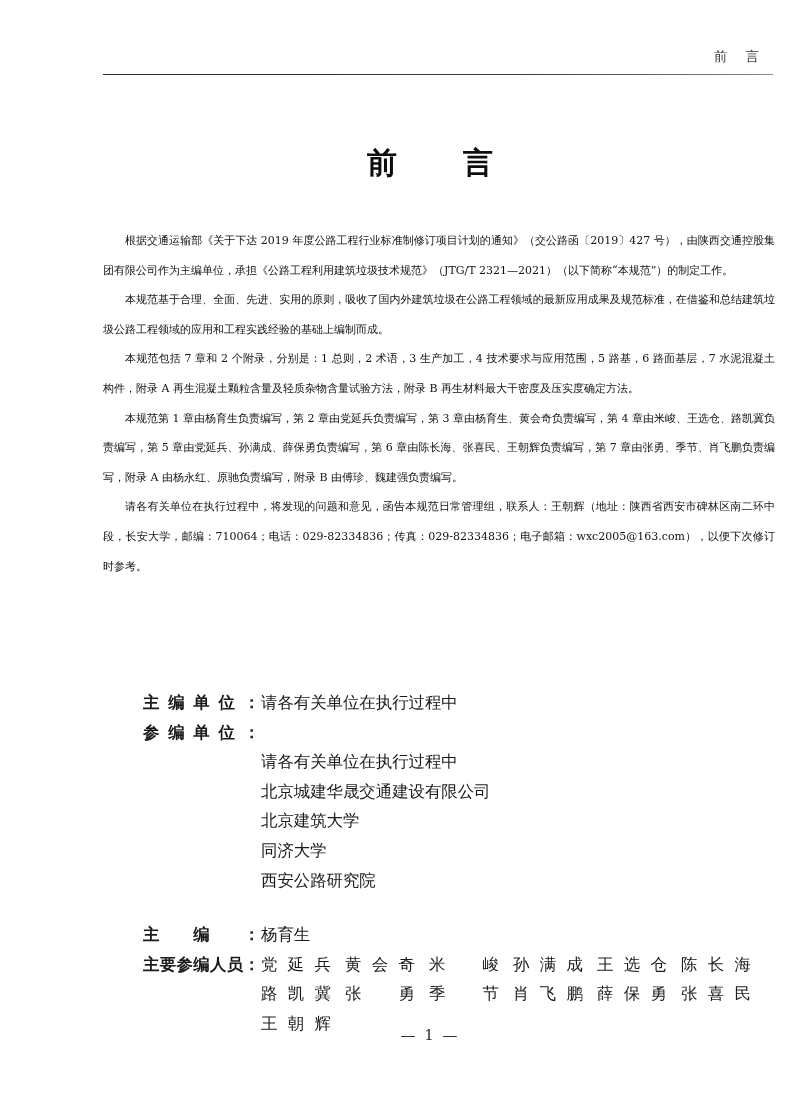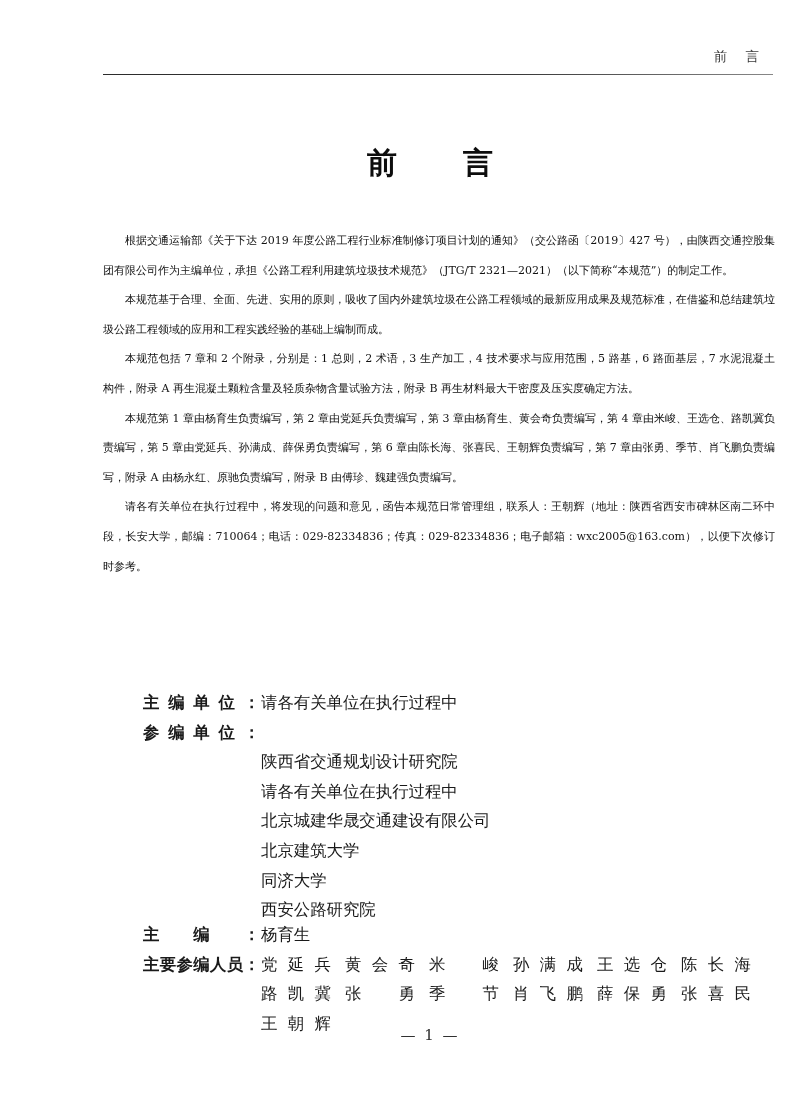--- a/index.html
+++ b/index.html
@@ -213,21 +213,20 @@
         <span class="chpad">参</span>
         <span class="chpad">编</span>
         <span class="chpad">单</span>
         <span class="chpad">位</span>
         <span class="chpad">：</span>
       </span>
     </div>
 
     <div class="credit-cont">
       <span class="spacer"></span>
-      <span class="credit-value">陕西省交通规划设计研究院</span>
     </div>
     <div class="credit-cont">
       <span class="spacer"></span>
       <span class="credit-value">请各有关单位在执行过程中</span>
     </div>
     <div class="credit-cont">
       <span class="spacer"></span>
       <span class="credit-value">北京城建华晟交通建设有限公司</span>
     </div>
     <div class="credit-cont">

